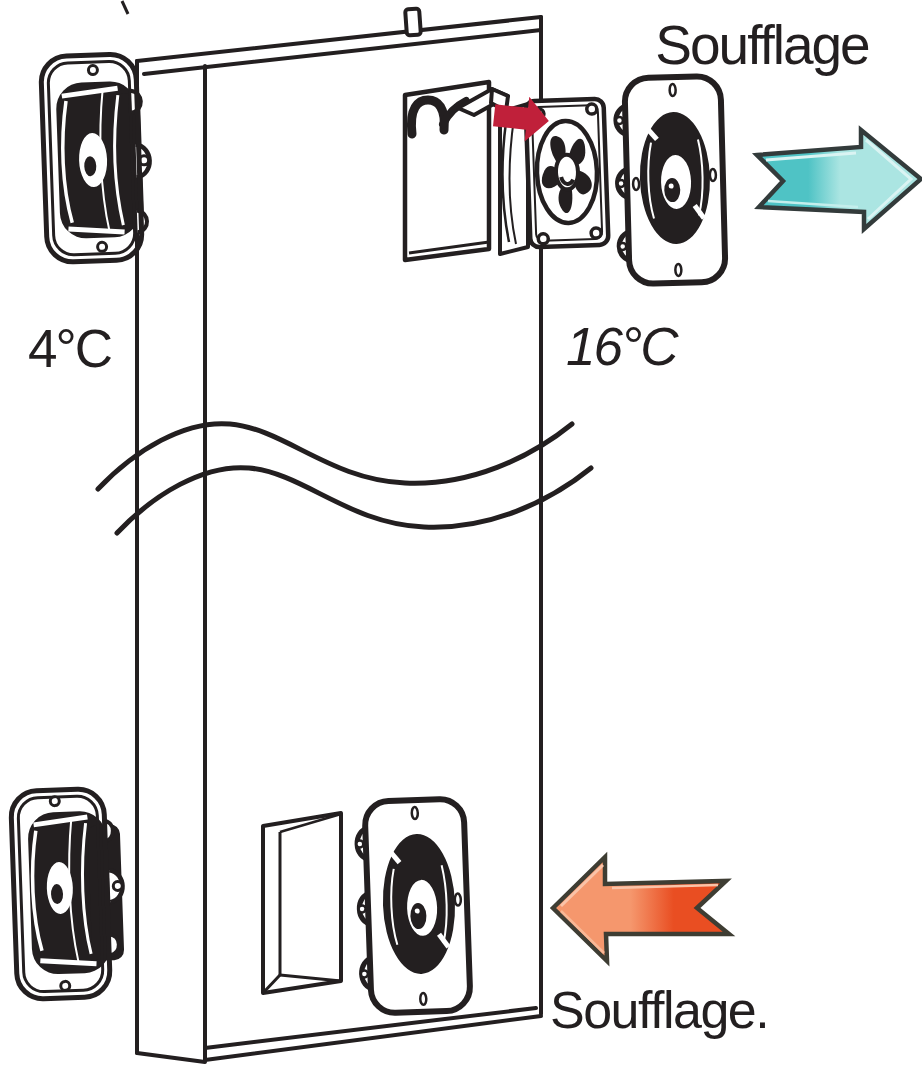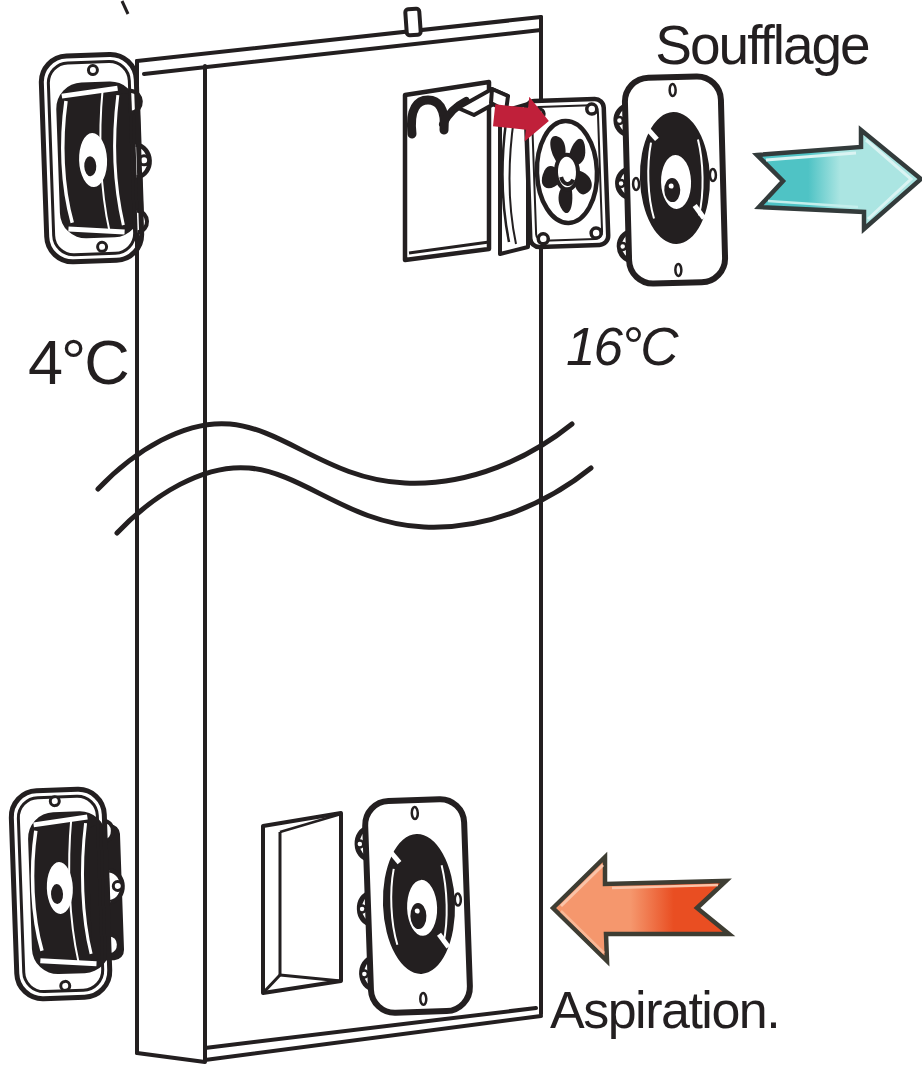--- a/index.html
+++ b/index.html
@@ -7,21 +7,21 @@
     position:relative;width:922px;height:1074px;background:#ffffff;
     font-family:"Liberation Sans",sans-serif;overflow:hidden;
   }
   .stage svg{position:absolute;left:0;top:0;}
   .lbl{
     position:absolute;color:#231F20;letter-spacing:-1.5px;
     font-family:"Liberation Sans",sans-serif;white-space:nowrap;
   }
   .lbl-bilingual{left:628px;top:18px;width:268px;text-align:center;
     font-size:55px;line-height:54px;letter-spacing:-2px;}
-  .lbl-temp-left{left:28px;top:326px;font-size:63px;letter-spacing:-2px;}
+  .lbl-temp-left{left:28px;top:318px;font-size:53px;letter-spacing:-2px;}
   .lbl-temp-right{left:566px;top:316px;font-size:53px;letter-spacing:-2px;font-style:italic;}
   .lbl-aspiration{left:550px;top:980px;font-size:52px;letter-spacing:-1.5px;}
   .ink{stroke:#231F20;}
 </style>
 </head>
 <body>
 
 <div class="stage">
 
 <svg width="922" height="1074" viewBox="0 0 922 1074">
@@ -208,15 +208,15 @@
     <path d="M612,888 L718,885" stroke="#FAC3A8" stroke-width="2.5" fill="none"></path>
     <path d="M561,911 L604,953" stroke="#F9B896" stroke-width="2.5" fill="none"></path>
   </g>
 </svg>
 
 <div class="lbl lbl-bilingual">
   <div>Soufflage</div>
 </div>
 <div class="lbl lbl-temp-left">4°C</div>
 <div class="lbl lbl-temp-right">16°C</div>
-<div class="lbl lbl-aspiration">Aspiration.</div>
+<div class="lbl lbl-aspiration">Soufflage.</div>
 
 </div>
 
 </body></html>

